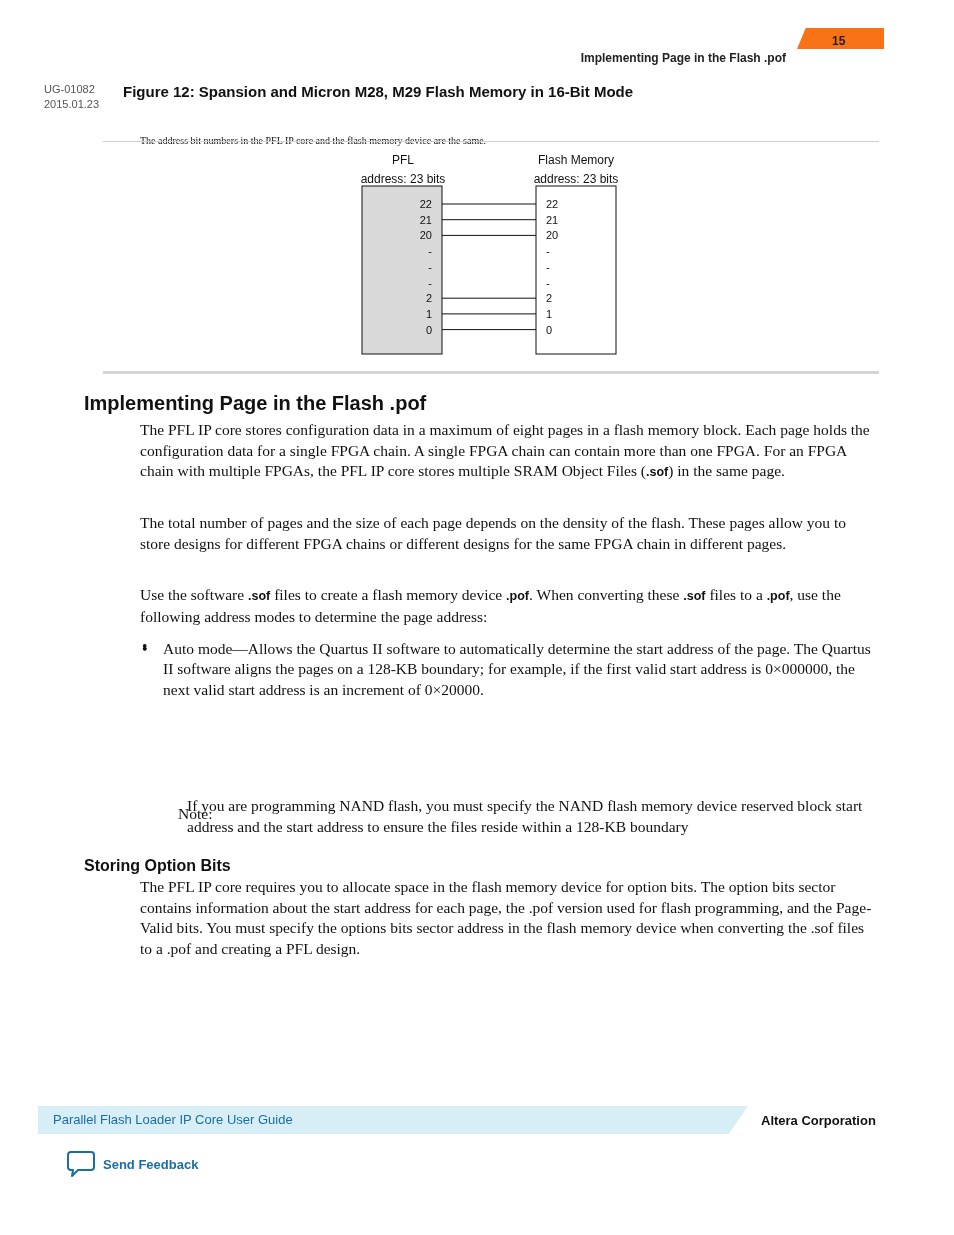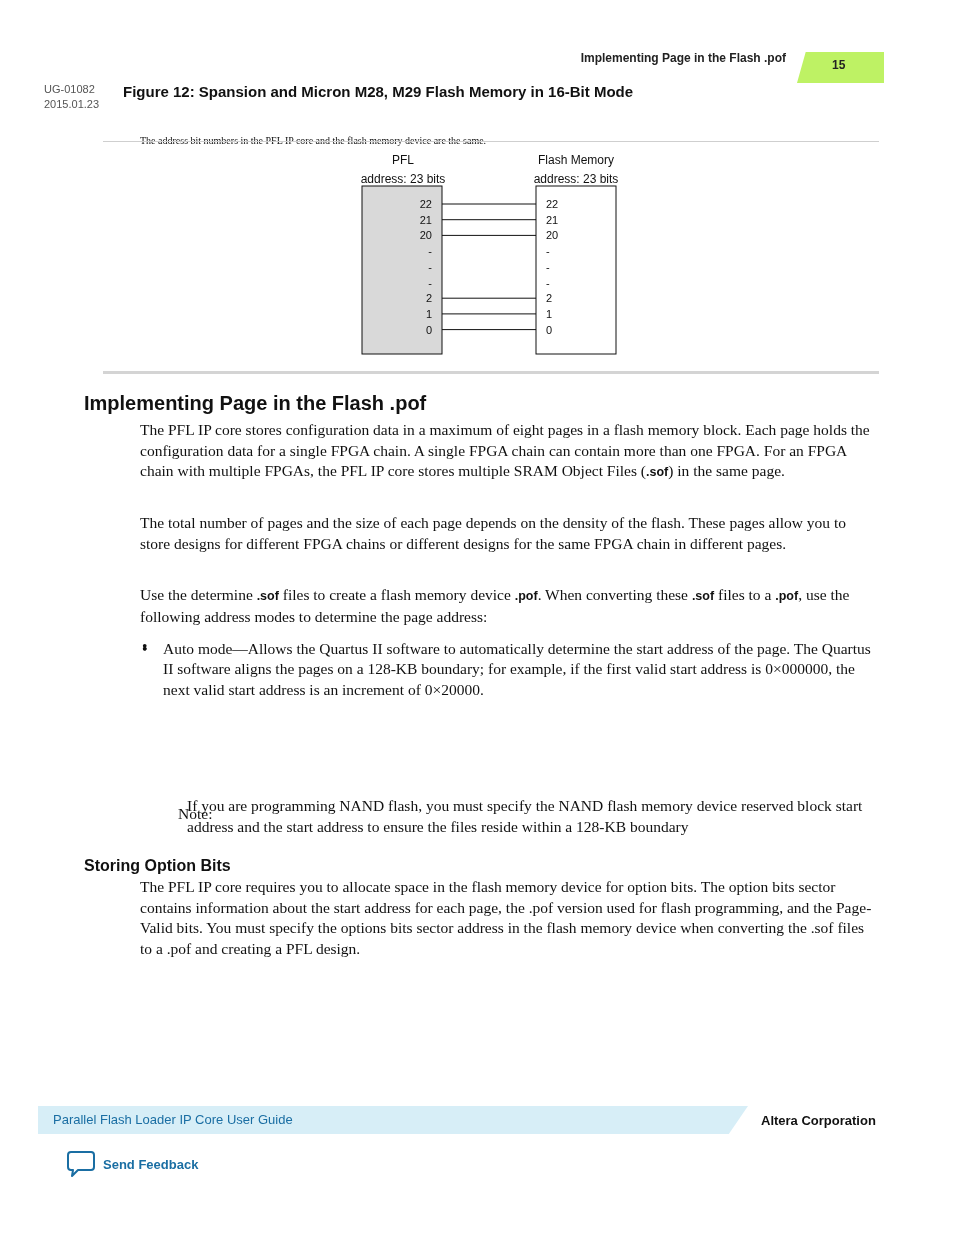--- a/index.html
+++ b/index.html
@@ -1,19 +1,19 @@
 <!DOCTYPE html>
 <html><head>
 <meta charset="utf-8">
 <style>
   html, body { margin: 0; padding: 0; background: #ffffff; }
   body { width: 954px; height: 1235px; position: relative; overflow: hidden; font-family: "Liberation Serif", serif; color: #111; }
   .doc-id { position: absolute; left: 44px; top: 42px; font-size: 11px; line-height: 15px; color: #555; font-family: "Liberation Sans", sans-serif; margin-top: 40px; }
   .hdr-section { position: absolute; right: 168px; top: 51px; font-size: 12px; font-weight: bold; color: #222; font-family: "Liberation Sans", sans-serif; }
-  .hdr-page { position: absolute; left: 797px; top: 52px; width: 87px; height: 31px; background: #bef264; clip-path: polygon(10% 0, 100% 0, 100% 100%, 0 100%); }
+  .hdr-page { position: absolute; left: 797px; top: 28px; width: 87px; height: 21px; background: #f97316; clip-path: polygon(10% 0, 100% 0, 100% 100%, 0 100%); }
   .hdr-page span { position: absolute; left: 35px; top: 6px; font-size: 12px; font-weight: bold; color: #222; font-family: "Liberation Sans", sans-serif; }
   .fig-title { position: absolute; left: 84px; top: 83px; font-size: 15px; font-weight: bold; color: #111; font-family: "Liberation Sans", sans-serif; margin-left: 39px; }
   .fig-desc { position: absolute; left: 140px; top: 135px; font-size: 10px; }
   .rule-thin { position: absolute; left: 103px; top: 141px; width: 776px; height: 1px; background: #cfcfcf; }
   .rule-thick { position: absolute; left: 103px; top: 371px; width: 776px; height: 3px; background: #d4d4d4; }
   .diagram { position: absolute; left: 340px; top: 148px; width: 300px; height: 215px; }
   .h2 { position: absolute; left: 84px; top: 392px; font-size: 20px; font-weight: bold; color: #111; font-family: "Liberation Sans", sans-serif; }
   .h3 { position: absolute; left: 84px; top: 857px; font-size: 16px; font-weight: bold; color: #111; font-family: "Liberation Sans", sans-serif; }
   .para { position: absolute; left: 140px; width: 735px; font-size: 15.5px; line-height: 20.6px; }
   .code { font-family: "Liberation Sans", sans-serif; font-weight: bold; font-size: 12.5px; }
@@ -82,21 +82,21 @@
 </svg>
 
 <div class="rule-thick"></div>
 
 <div class="h2">Implementing Page in the Flash .pof</div>
 
 <div class="para" style="top:420px;"><span>The PFL IP core stores configuration data in a maximum of eight pages in a flash memory block. Each page holds the configuration data for a single FPGA chain. A single FPGA chain can contain more than one FPGA. For an FPGA chain with multiple FPGAs, the PFL IP core stores multiple SRAM Object Files (</span><span class="code">.sof</span><span>) in the same page.</span></div>
 
 <div class="para" style="top:513px;">The total number of pages and the size of each page depends on the density of the flash. These pages allow you to store designs for different FPGA chains or different designs for the same FPGA chain in different pages.</div>
 
-<div class="para" style="top:585px;"><span>Use the determine </span><span class="code">.sof</span><span> files to create a flash memory device </span><span class="code">.pof</span><span>. When converting these </span><span class="code">.sof</span><span> files to a </span><span class="code">.pof</span><span>, use the following address modes to determine the page address:</span></div>
+<div class="para" style="top:585px;"><span>Use the software </span><span class="code">.sof</span><span> files to create a flash memory device </span><span class="code">.pof</span><span>. When converting these </span><span class="code">.sof</span><span> files to a </span><span class="code">.pof</span><span>, use the following address modes to determine the page address:</span></div>
 
 <ul class="bullets">
   <li><span class="dot">•</span></li>
   <li><span class="dot">•</span></li>
   <li><span class="dot">•</span><span>Auto mode—Allows the Quartus II software to automatically determine the start address of the page. The Quartus II software aligns the pages on a 128-KB boundary; for example, if the first valid start address is 0×000000, the next valid start address is an increment of 0×20000.</span></li>
 </ul>
 
 <div class="note">
   <span class="lbl">Note:</span>
   <span class="txt">If you are programming NAND flash, you must specify the NAND flash memory device reserved block start address and the start address to ensure the files reside within a 128-KB boundary</span>

